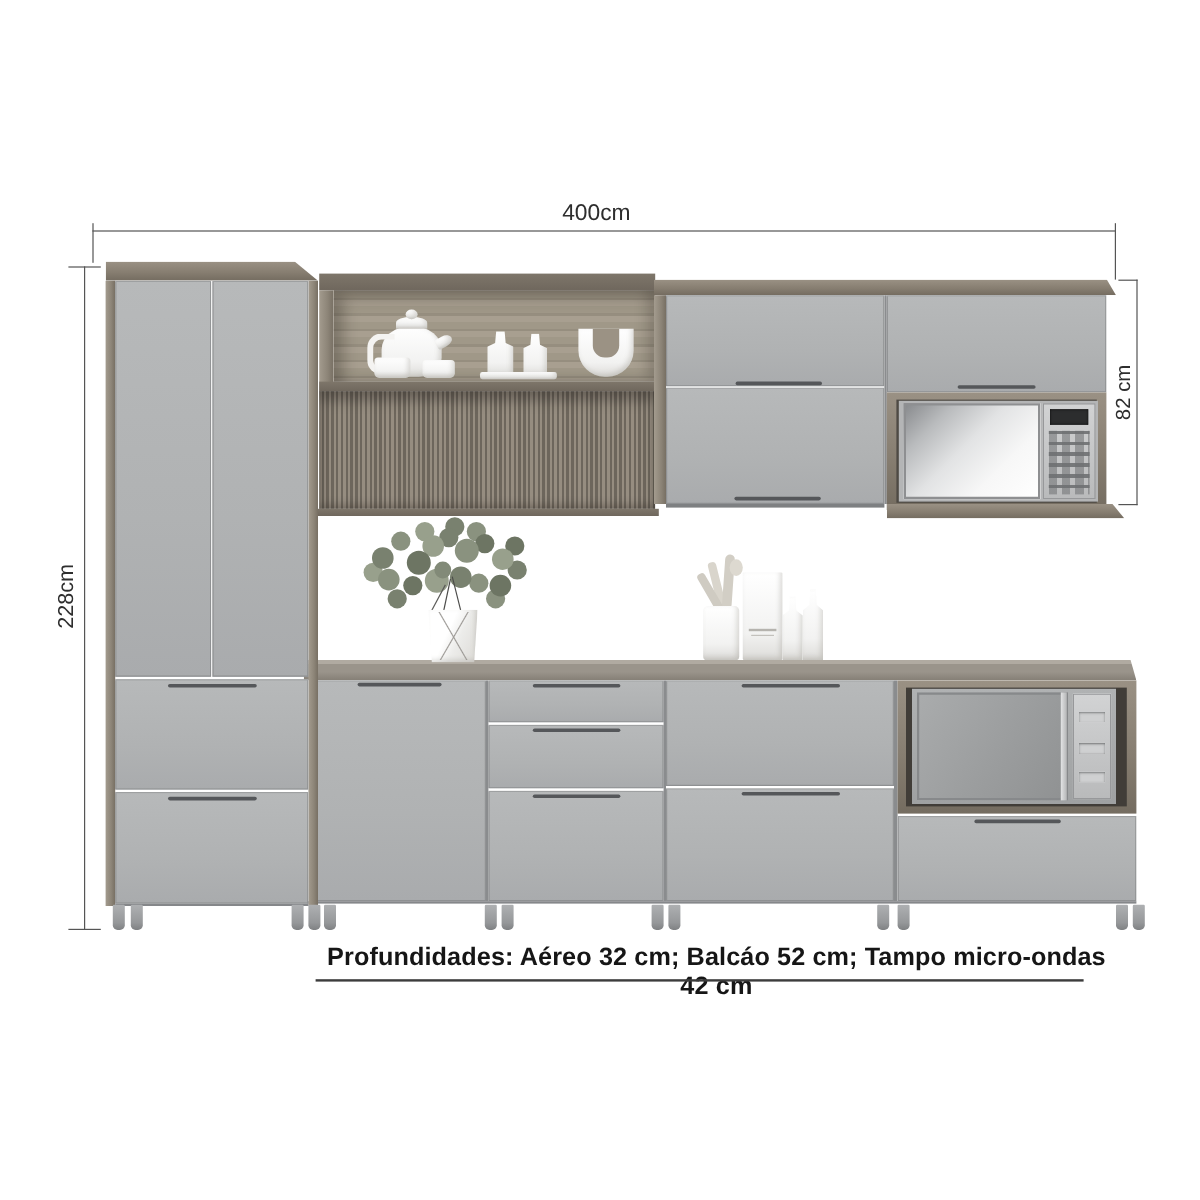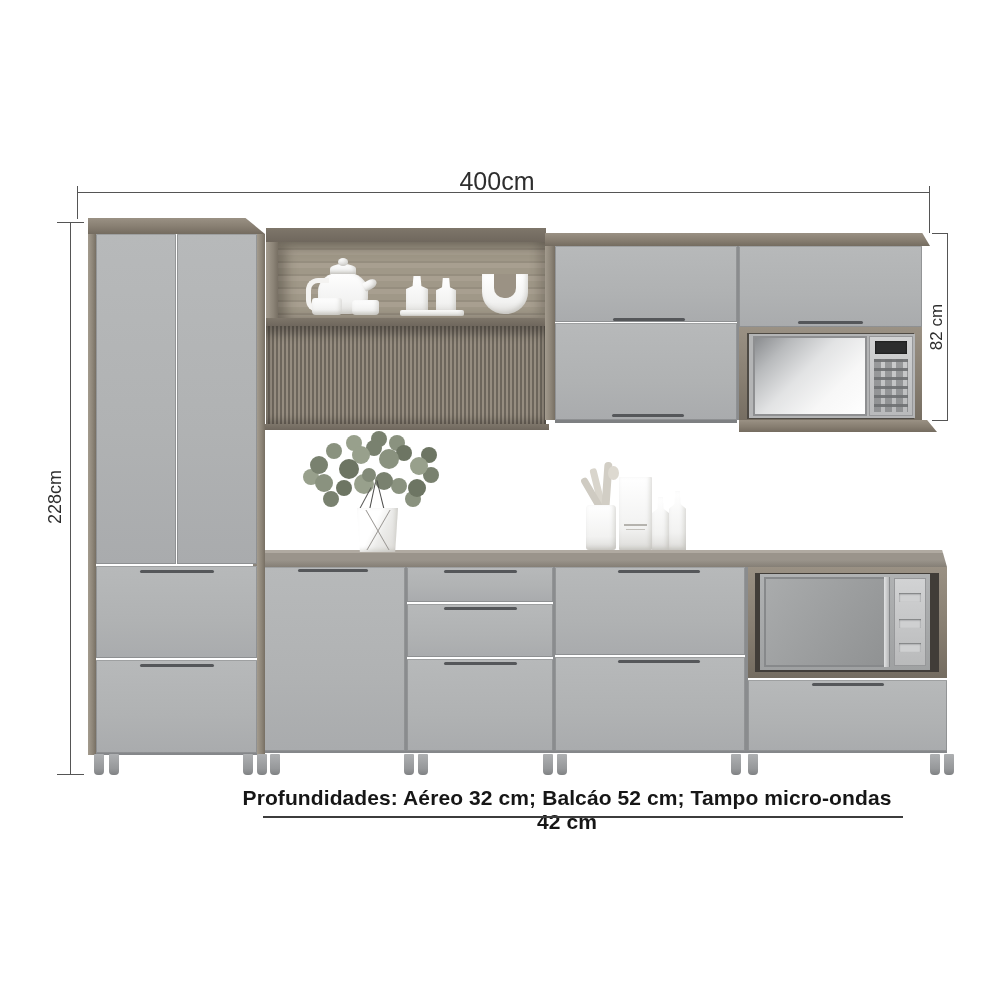--- a/index.html
+++ b/index.html
@@ -1,21 +1,21 @@
 <!DOCTYPE html>
 <html><head>
 <meta charset="utf-8">
 <style>
   html,body{margin:0;padding:0;background:#ffffff;}
   .canvas{position:relative;width:1000px;height:1000px;background:#ffffff;
           font-family:"Liberation Sans", sans-serif;overflow:hidden;}
   .abs{position:absolute;}
   
   .dline{position:absolute;background:#555555;}
-  .dim-label{position:absolute;color:#2e2e2e;font-size:25px;text-align:center;}
+  .dim-label{position:absolute;color:#2e2e2e;font-size:19px;text-align:center;}
   .dim-label.vert{transform:rotate(-90deg);}
   
   .wood{background:linear-gradient(180deg,#9a9184 0%,#877e71 55%,#746c60 100%);}
   .wood-side{background:linear-gradient(90deg,#a39b8e 0%,#8c8477 60%,#776f63 100%);}
   .wood-dark{background:linear-gradient(180deg,#7e766a 0%,#6f675d 100%);}
   .niche-back{background:repeating-linear-gradient(180deg,#a09888 0 6px,#968e7f 6px 8px,#a89f90 8px 13px);
               box-shadow:inset 8px 6px 12px rgba(40,35,28,.35), inset -8px -2px 10px rgba(40,35,28,.2);}
   .fluted{background:repeating-linear-gradient(90deg,#968d80 0 2px,#6d665c 2px 4px);
           box-shadow:inset 0 8px 10px rgba(30,27,22,.35), inset 0 -4px 6px rgba(30,27,22,.25);}
   .countertop{background:linear-gradient(180deg,#b0aaa1 0 3px,#9a948b 3px 10px,#857f76 100%);
@@ -201,17 +201,17 @@
 
     <div class="abs ceramic" style="left:619px;top:477px;width:33px;height:73px;border-radius:1px;"></div>
     <div class="abs" style="left:624px;top:524px;width:23px;height:2px;background:#b5b3ae;"></div>
     <div class="abs" style="left:626px;top:529px;width:19px;height:1px;background:#c3c1bc;"></div>
 
     <div class="abs ceramic" style="left:652px;top:497px;width:17px;height:53px;clip-path:polygon(36% 0,64% 0,68% 22%,100% 30%,100% 100%,0 100%,0 30%,32% 22%);"></div>
     <div class="abs ceramic" style="left:669px;top:491px;width:17px;height:59px;clip-path:polygon(36% 0,64% 0,68% 22%,100% 30%,100% 100%,0 100%,0 30%,32% 22%);"></div>
   </div>
 
   <div>
-    <div class="note" style="left:232px;top:786px;width:670px;">Profundidades: Aéreo 32 cm; Balcáo 52 cm; Tampo micro-ondas 42 cm</div>
+    <div class="note" style="left:262px;top:786px;width:670px;">Profundidades: Aéreo 32 cm; Balcáo 52 cm; Tampo micro-ondas 42 cm</div>
     <div class="abs" style="left:263px;top:816px;width:640px;height:2px;background:#3c3c3c;"></div>
   </div>
 
 </div>
 
 </body></html>

